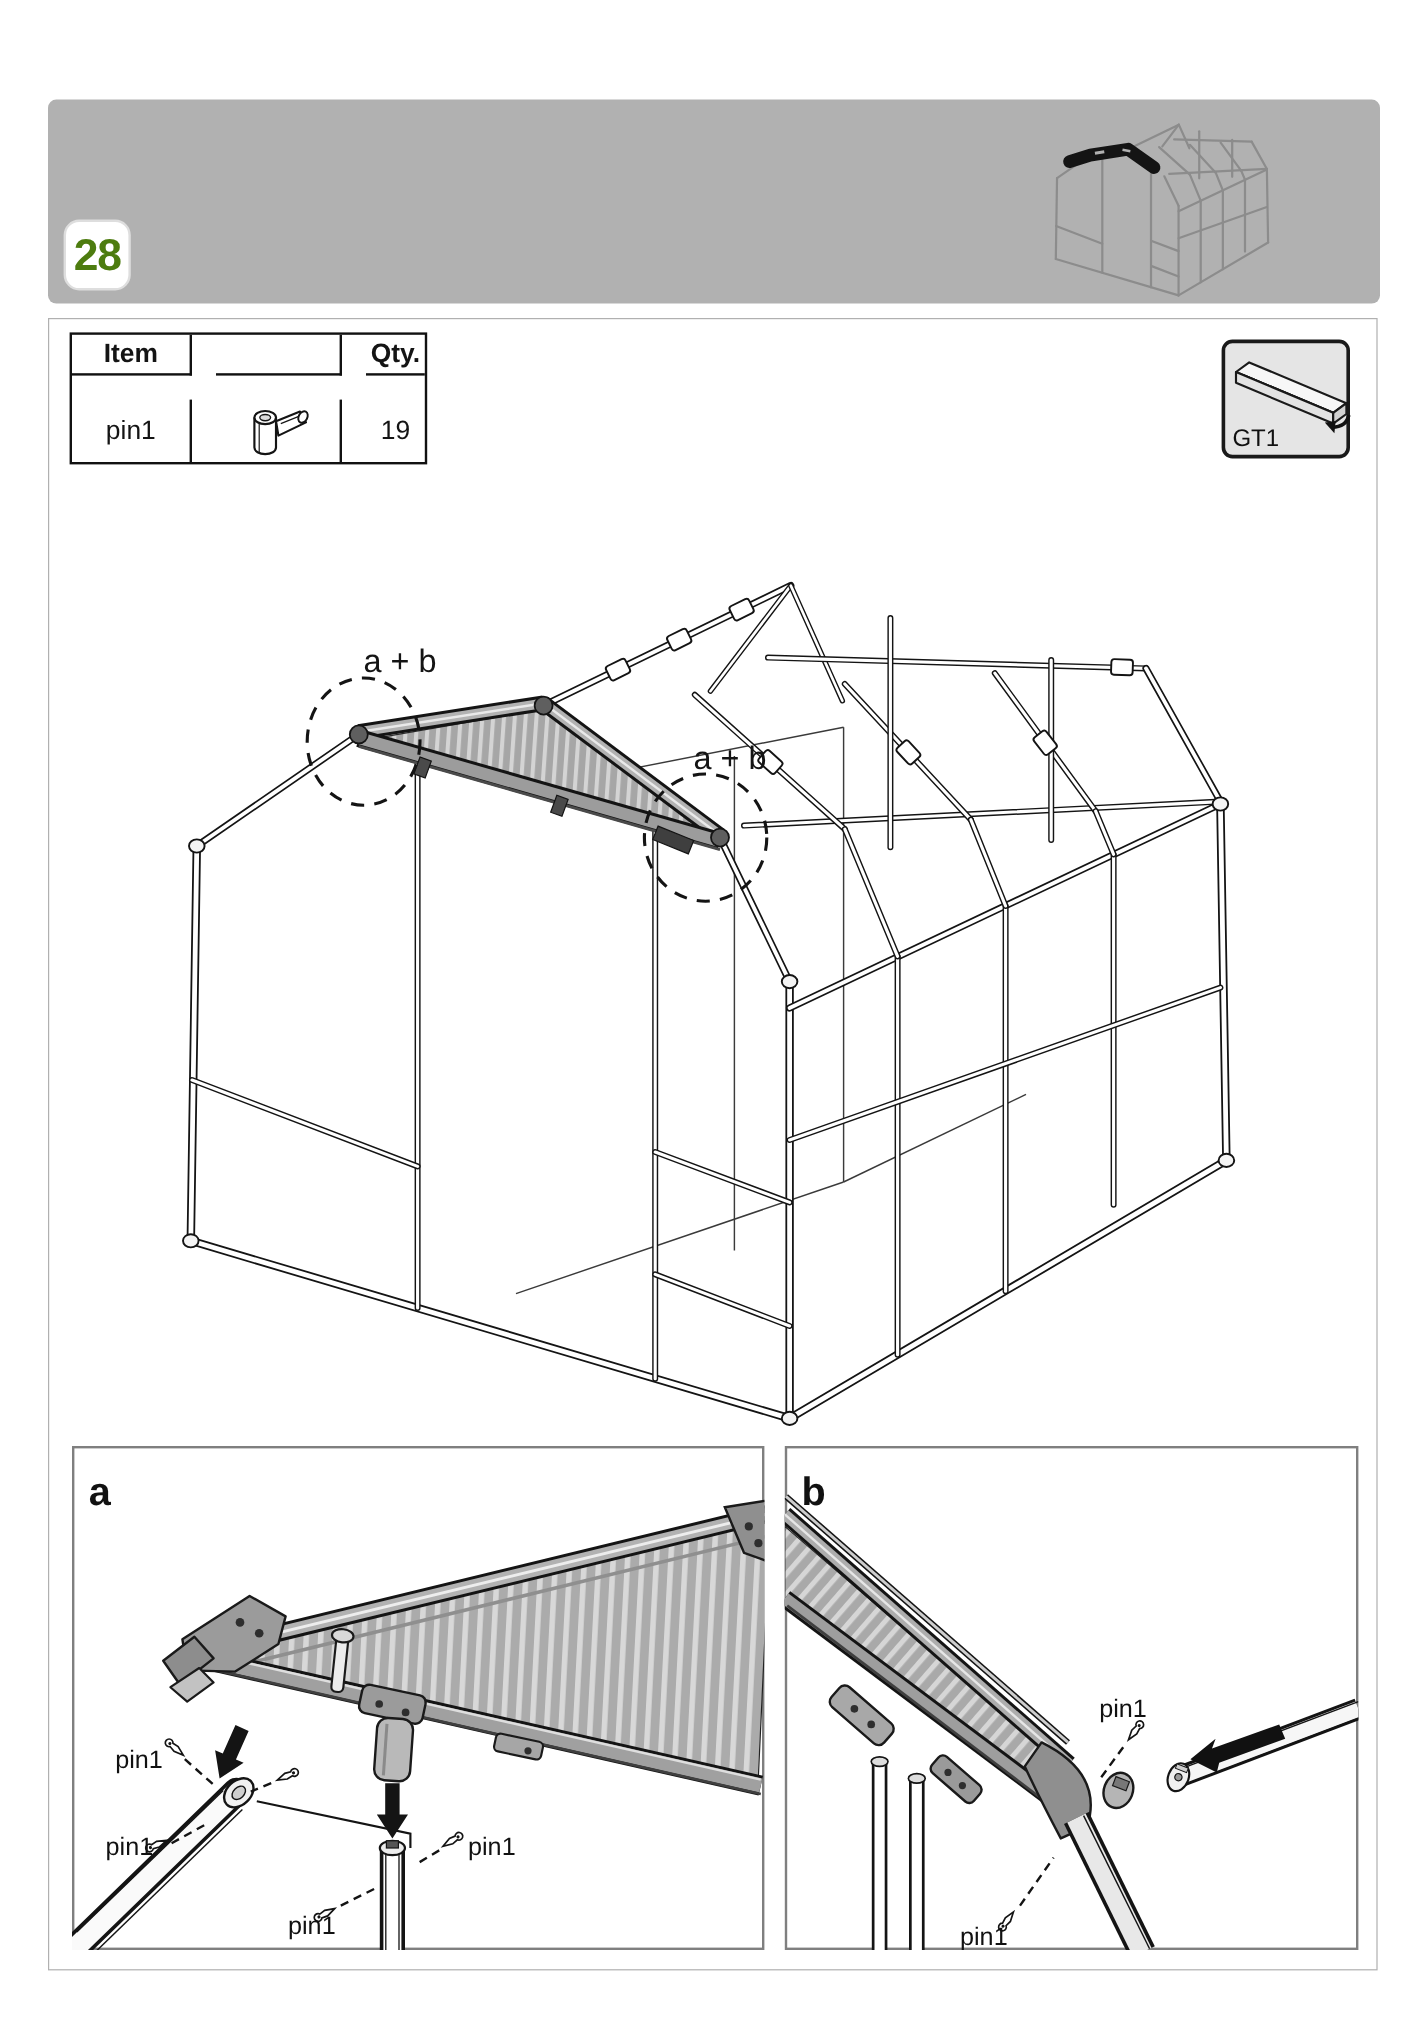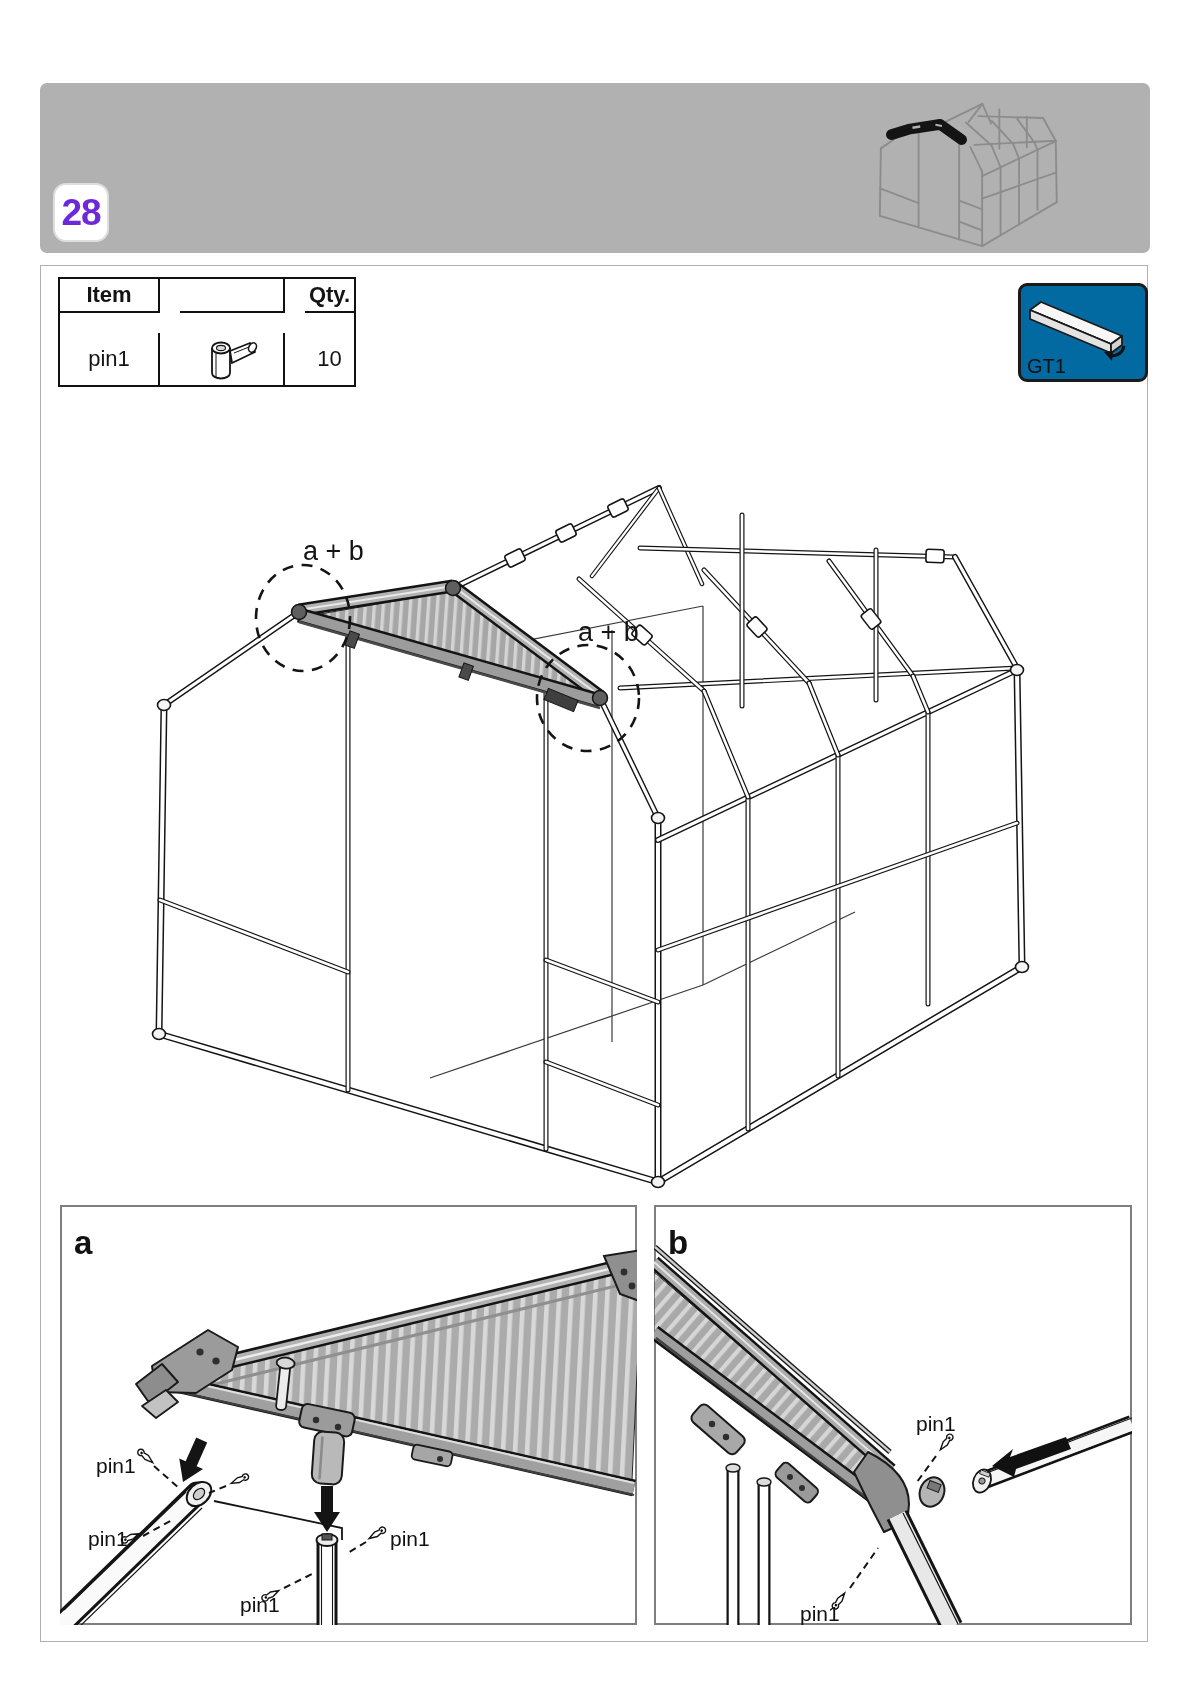--- a/index.html
+++ b/index.html
@@ -10,39 +10,39 @@
   .abs{position:absolute;}
   
   .header-band{
     position:absolute;left:40px;top:83px;width:1110px;height:170px;
     background:var(--header_band,#b1b1b1);border-radius:7px;
   }
   .step-badge{
     position:absolute;left:13px;top:100px;width:52px;height:55px;
     background:#fff;border:2px solid #dedede;border-radius:13px;
     display:flex;align-items:center;justify-content:center;
-    font-size:37px;font-weight:700;letter-spacing:-1px;color:#6d28d9;
+    font-size:37px;font-weight:700;letter-spacing:-1px;color:#4d7c0f;
   }
   
   .content-box{
     position:absolute;left:40px;top:265px;width:1108px;height:1377px;
     border:1.5px solid #b0b0b0;box-sizing:border-box;background:#fff;
   }
   
   .parts-table{
     position:absolute;left:58px;top:277px;width:298px;
     border:2.5px solid #111;box-sizing:border-box;background:#fff;
     display:grid;grid-template-columns:100px 105px 1fr;grid-template-rows:34px 52px;gap:20px;
   }
   .parts-table .cell{display:flex;align-items:center;justify-content:center;font-size:22px;box-sizing:border-box;}
   .parts-table .hdr{font-weight:700;border-bottom:2px solid #111;}
   .parts-table .b-r{border-right:2px solid #111;}
   .gt1-box{
-    position:absolute;left:1018px;top:283px;width:130px;height:99px;
-    border:3px solid #1a1a1a;border-radius:9px;box-sizing:border-box;background:#0369a1;
+    position:absolute;left:1018px;top:283px;width:107px;height:99px;
+    border:3px solid #1a1a1a;border-radius:9px;box-sizing:border-box;background:#e5e5e5;
   }
   .gt1-label{position:absolute;left:6px;bottom:1px;font-size:20px;color:#111;}
   .panel{
     position:absolute;top:1205px;height:420px;border:2px solid #7f7f7f;box-sizing:border-box;background:#fff;
   }
   .panel-a{left:60px;width:577px;}
   .panel-b{left:654px;width:478px;}
   svg{display:block;}
   svg text{font-family:"Liberation Sans",sans-serif;}
   .callout-label{font-size:27px;fill:#141414;}
@@ -109,21 +109,21 @@
       <svg width="70" height="44" viewBox="175 315 70 44">
         <path d="M190,326 L190,351 a9,5.5 0 0 0 18,0 L208,326" fill="#fff" stroke="#141414" stroke-width="1.8"></path>
         <ellipse cx="199" cy="326" rx="9" ry="5.5" fill="#fff" stroke="#141414" stroke-width="1.8"></ellipse>
         <ellipse cx="199" cy="326" rx="4.5" ry="2.6" fill="#dcdcdc" stroke="#141414" stroke-width="1.1"></ellipse>
         <line x1="194" y1="330" x2="194" y2="355" stroke="#141414" stroke-width="1"></line>
         <polygon points="208,329 228,321 233,330 210,341" fill="#fff" stroke="#141414" stroke-width="1.8" stroke-linejoin="round"></polygon>
         <ellipse cx="230.5" cy="325.5" rx="3.6" ry="5" transform="rotate(28 230.5 325.5)" fill="#fff" stroke="#141414" stroke-width="1.6"></ellipse>
         <line x1="212" y1="331" x2="227" y2="325" stroke="#141414" stroke-width="1"></line>
       </svg>
     </div>
-    <div class="cell">10</div>
+    <div class="cell">19</div>
   </div>
 
   <div class="gt1-box">
     <svg width="108" height="92" viewBox="1021 286 108 92">
       <polygon points="1030,310 1041,302 1122,336 1111,344" fill="#f7f7f7" stroke="#1a1a1a" stroke-width="1.8" stroke-linejoin="round"></polygon>
       <polygon points="1030,310 1111,344 1111,353 1030,319" fill="#e3e3e3" stroke="#1a1a1a" stroke-width="1.8" stroke-linejoin="round"></polygon>
       <polygon points="1111,344 1122,336 1122,345 1111,353" fill="#d2d2d2" stroke="#1a1a1a" stroke-width="1.8" stroke-linejoin="round"></polygon>
       <line x1="1036" y1="312" x2="1112" y2="344" stroke="#1a1a1a" stroke-width="0.8"></line>
       <path d="M1124,346 q-2,10 -14,10" fill="none" stroke="#111" stroke-width="3"></path>
       <polygon points="1104,352 1113,351 1112,361" fill="#111"></polygon>

